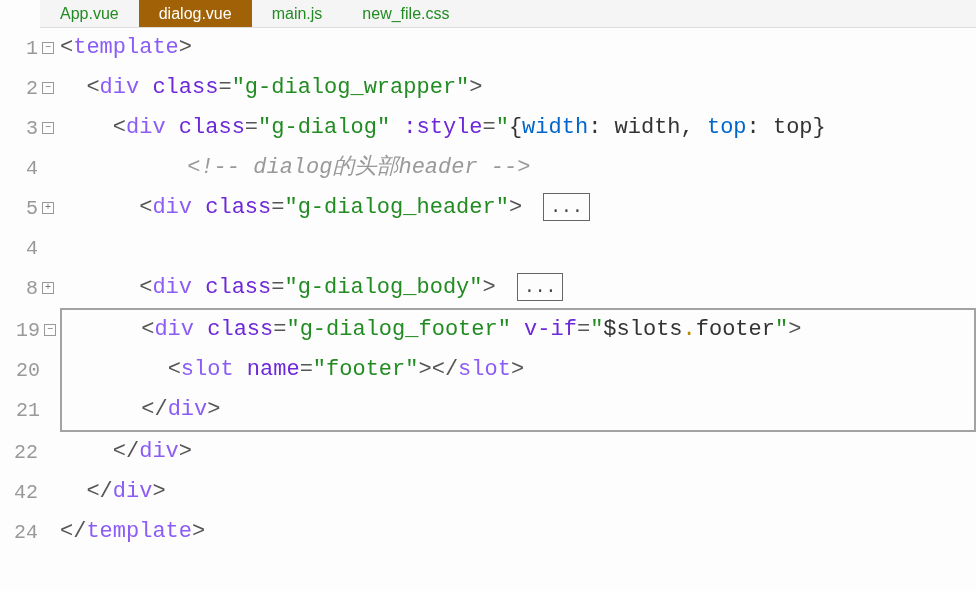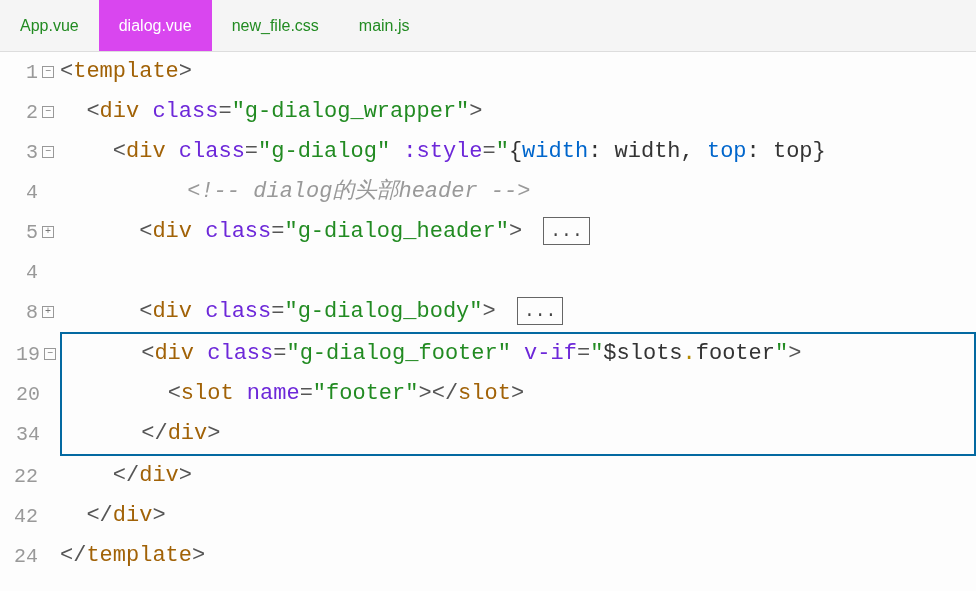--- a/index.html
+++ b/index.html
@@ -8,34 +8,35 @@
       font-size: 22px;
       background: #fdfdfd;
       width: 976px;
       height: 591px;
       overflow: hidden;
     }
     .tabs {
       display: flex;
       background: #f5f5f5;
       border-bottom: 1px solid #ddd;
-      height: 52px;
+      height: 28px;
       align-items: stretch;
+      margin-left: 40px;
     }
     .tab {
       padding: 6px 20px;
       font-size: 16px;
       font-family: Arial, sans-serif;
       color: #228b22;
       cursor: pointer;
       display: flex;
       align-items: center;
     }
     .tab.active {
-      background: #d946ef;
+      background: #a16207;
       color: #fff;
     }
     .editor {
       display: flex;
       background: #fdfdfd;
     }
     .line-row {
       display: flex;
       height: 40px;
       align-items: center;
@@ -53,55 +54,55 @@
       margin-right: 6px;
       cursor: pointer;
       flex-shrink: 0;
     }
     .fold-spacer { width: 20px; flex-shrink: 0; }
     .code {
       white-space: pre;
       font-size: 22px;
       line-height: 40px;
     }
-    .tag { color: #a16207; }
+    .tag { color: #8b5cf6; }
     .attr { color: #6d28d9; }
     .str { color: #228b22; }
     .punct { color: #555; }
     .txt { color: #333; }
     .comment { color: #999; font-style: italic; margin-left: 48px; }
     .prop { color: #0066cc; }
     .dot { color: #b58900; }
     .folded-badge {
       display: inline-block;
       border: 1px solid #666;
       padding: 0 6px;
       font-size: 18px;
       color: #444;
       margin-left: 8px;
       line-height: 26px;
       vertical-align: middle;
     }
     .highlight-box {
-      border: 2px solid #0369a1;
+      border: 2px solid #a3a3a3;
     }
     .code-area {
       flex: 1;
       position: relative;
     }
     .rows { }
   </style>
 </head>
 <body>
 
 <div class="tabs">
   <div class="tab">App.vue</div>
   <div class="tab active">dialog.vue</div>
+  <div class="tab">main.js</div>
   <div class="tab">new_file.css</div>
-  <div class="tab">main.js</div>
 </div>
 
 <div class="editor">
   <div class="code-area">
     <div class="rows">
 
       <div class="line-row">
         <span class="ln">1</span>
         <span class="fold">−</span>
         <span class="code"><span class="punct">&lt;</span><span class="tag">template</span><span class="punct">&gt;</span></span>
@@ -148,21 +149,21 @@
           <span class="ln">19</span>
           <span class="fold">−</span>
           <span class="code">      <span class="punct">&lt;</span><span class="tag">div</span><span> </span><span class="attr">class</span><span class="punct">=</span><span class="str">"</span><span class="str">g-dialog_footer</span><span class="str">"</span><span> </span><span class="attr">v-if</span><span class="punct">=</span><span class="str">"</span><span class="txt">$slots</span><span class="dot">.</span><span class="txt">footer</span><span class="str">"</span><span class="punct">&gt;</span></span>
         </div>
         <div class="line-row" style="margin-left:-60px;font-family:Liberation Mono, monospace;">
           <span class="ln">20</span>
           <span class="fold-spacer"></span>
           <span class="code">        <span class="punct">&lt;</span><span class="tag">slot</span><span> </span><span class="attr">name</span><span class="punct">=</span><span class="str">"</span><span class="str">footer</span><span class="str">"</span><span class="punct">&gt;</span><span class="punct">&lt;/</span><span class="tag">slot</span><span class="punct">&gt;</span></span>
         </div>
         <div class="line-row" style="margin-left:-60px;">
-          <span class="ln">34</span>
+          <span class="ln">21</span>
           <span class="fold-spacer"></span>
           <span class="code">      <span class="punct">&lt;/</span><span class="tag">div</span><span class="punct">&gt;</span></span>
         </div>
       </div>
 
       <div class="line-row">
         <span class="ln">22</span>
         <span class="fold-spacer"></span>
         <span class="code">    <span class="punct">&lt;/</span><span class="tag">div</span><span class="punct">&gt;</span></span>
       </div>

